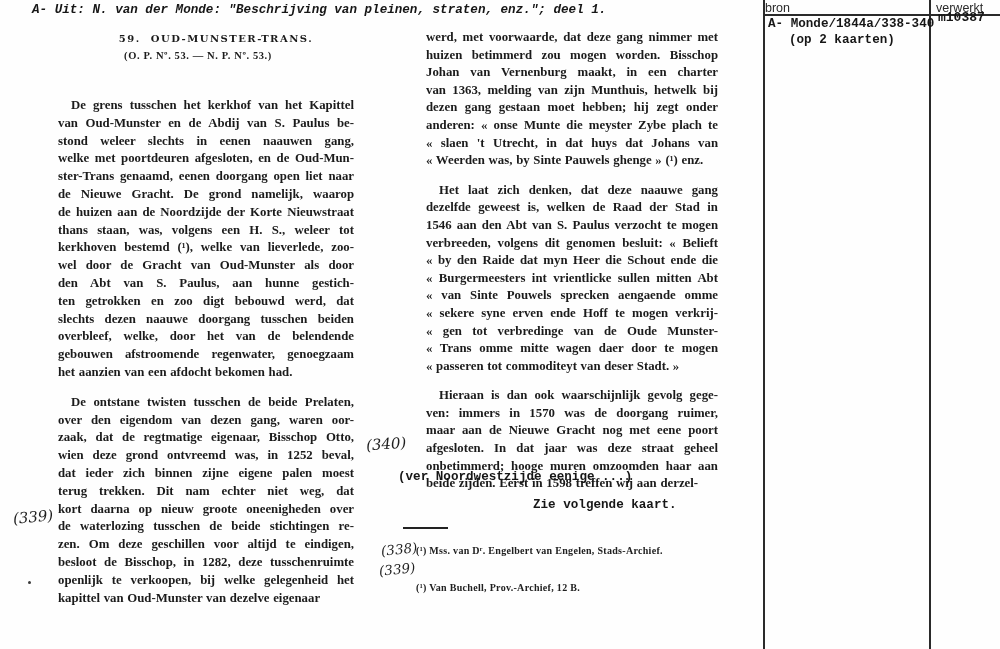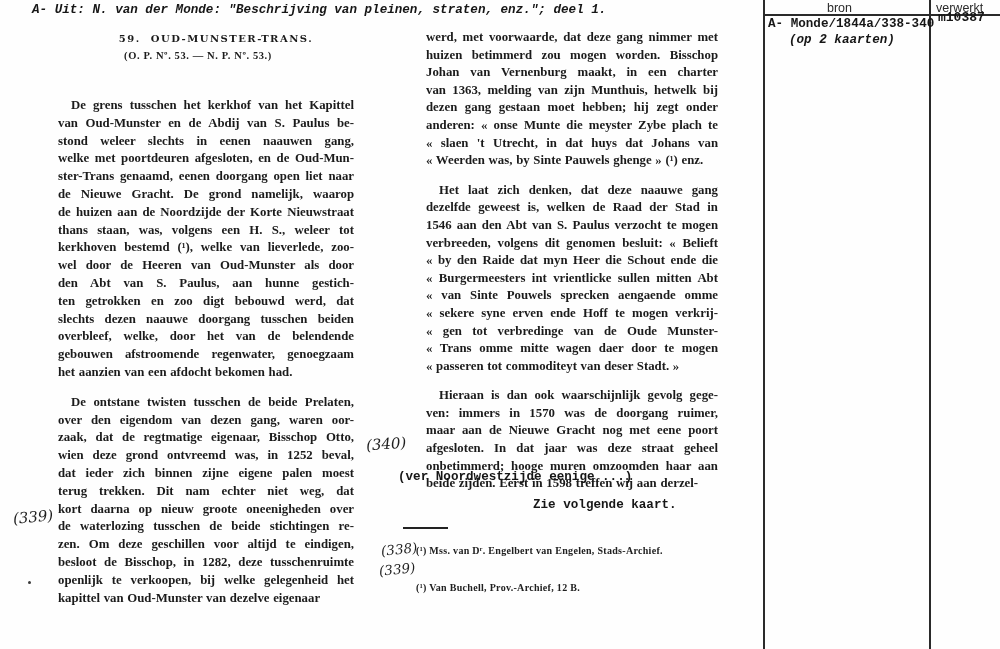--- a/index.html
+++ b/index.html
@@ -59,25 +59,25 @@
   .footnote-rule{position:absolute;left:403px;top:527px;width:45px;height:2px;background:#222;}
   
   .tline{position:absolute;background:#2a2a2a;}
   .t-vline-left{left:763px;top:0;width:2px;height:649px;}
   .t-vline-mid{left:929px;top:0;width:2px;height:649px;}
   .t-hline{left:763px;top:14px;width:237px;height:1.5px;}
   .t-header{
     position:absolute;top:1px;font-family:"Liberation Sans","DejaVu Sans",sans-serif;
     font-size:12.5px;color:#2b2b2b;
   }
-  .t-header-bron{left:765px;width:149px;text-align:center;}
+  .t-header-bron{left:765px;width:149px;text-align:left;}
   .t-header-verwerkt{left:936px;}
   .t-cell{position:absolute;}
   .t-bron-1{left:768px;top:17px;}
-  .t-bron-2{left:789px;top:33px;font-style:italic;}
+  .t-bron-2{left:789px;top:33px;}
   .t-verwerkt{left:938px;top:10px;font-size:13px;}
   
   .ink-speck{position:absolute;left:28px;top:581px;width:3px;height:3px;border-radius:50%;background:#3a3a3a;}
 </style>
 </head>
 <body>
 
 <div class="page">
 
   <div class="typed header-note">A- Uit: N. van der Monde: "Beschrijving van pleinen, straten, enz."; deel 1.</div>
@@ -89,21 +89,21 @@
         <div class="paragraph indent">
           <div class="line">De grens tusschen het kerkhof van het Kapittel</div>
           <div class="line">van Oud-Munster en de Abdij van S. Paulus be-</div>
           <div class="line">stond weleer slechts in eenen naauwen gang,</div>
           <div class="line">welke met poortdeuren afgesloten, en de Oud-Mun-</div>
           <div class="line">ster-Trans genaamd, eenen doorgang open liet naar</div>
           <div class="line">de Nieuwe Gracht. De grond namelijk, waarop</div>
           <div class="line">de huizen aan de Noordzijde der Korte Nieuwstraat</div>
           <div class="line">thans staan, was, volgens een H. S., weleer tot</div>
           <div class="line">kerkhoven bestemd (¹), welke van lieverlede, zoo-</div>
-          <div class="line">wel door de Heeren van Oud-Munster als door</div>
+          <div class="line">wel door de Gracht van Oud-Munster als door</div>
           <div class="line">den Abt van S. Paulus, aan hunne gestich-</div>
           <div class="line">ten getrokken en zoo digt bebouwd werd, dat</div>
           <div class="line">slechts dezen naauwe doorgang tusschen beiden</div>
           <div class="line">overbleef, welke, door het van de belendende</div>
           <div class="line">gebouwen afstroomende regenwater, genoegzaam</div>
           <div class="line last">het aanzien van een afdocht bekomen had.</div>
         </div>
         <div class="paragraph indent">
           <div class="line">De ontstane twisten tusschen de beide Prelaten,</div>
           <div class="line">over den eigendom van dezen gang, waren oor-</div>

